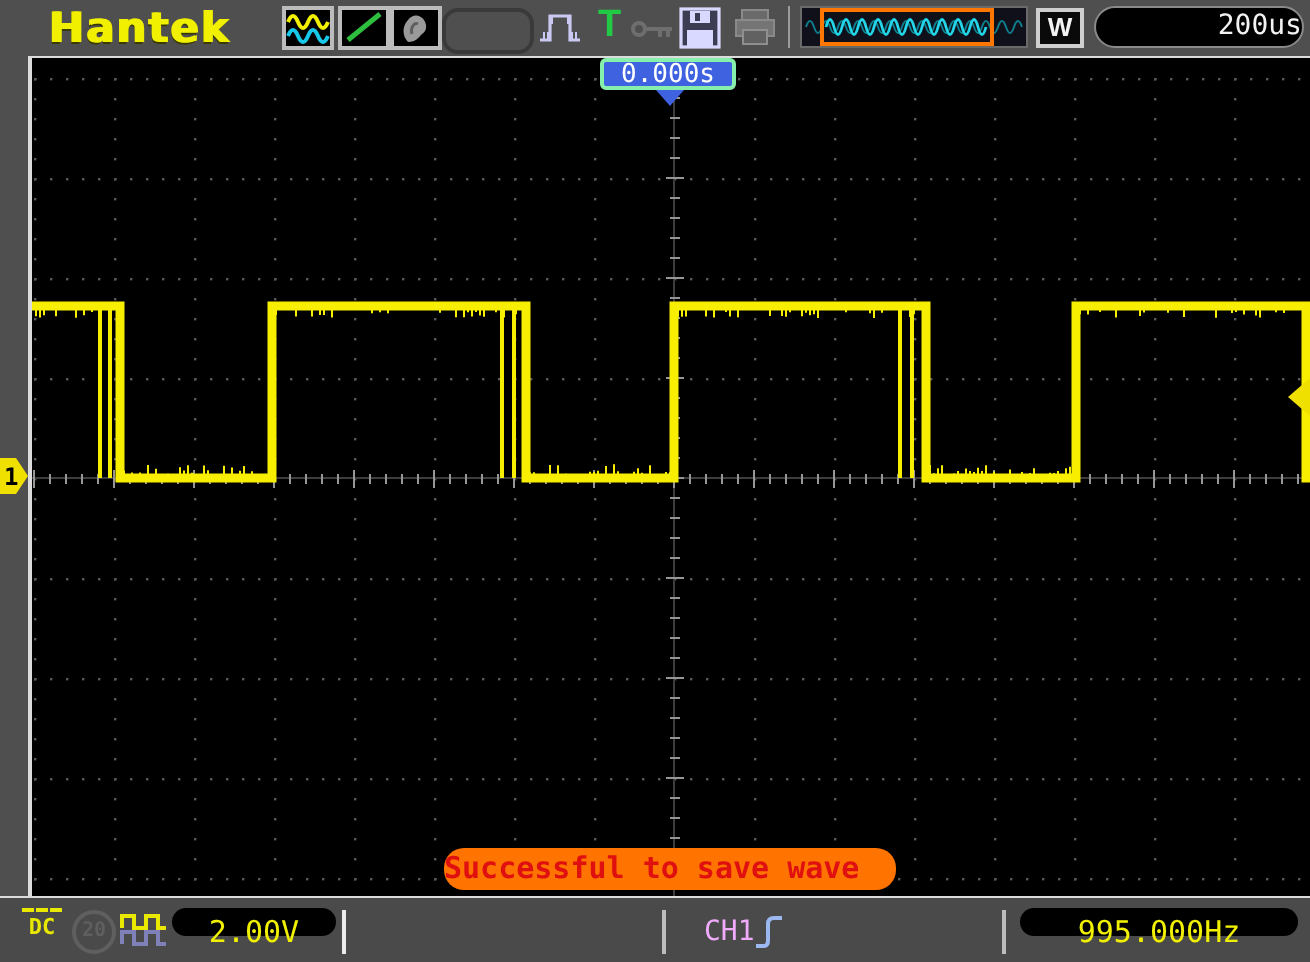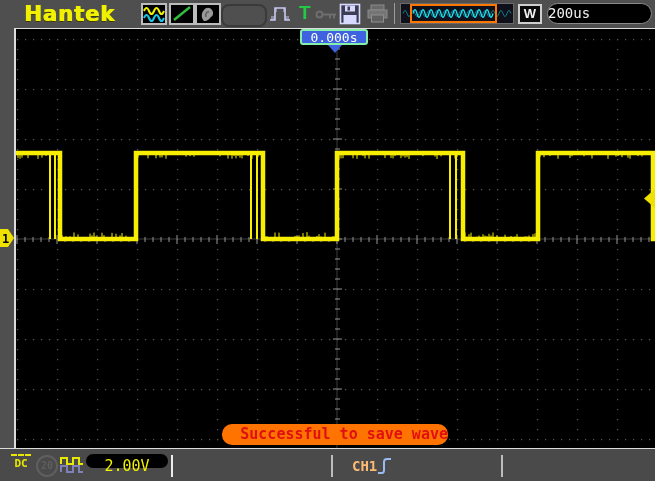--- a/index.html
+++ b/index.html
@@ -16,52 +16,52 @@
            border:2px solid #bcbcbc;box-sizing:border-box;display:flex;align-items:center;justify-content:center;}
   #emptypill{position:absolute;left:221px;top:4px;width:42px;height:19px;border:2px solid #3a3a3a;
              border-radius:8px;background:transparent;}
   #t-label{position:absolute;left:299px;top:2px;color:#22c944;font-family:"Liberation Sans",sans-serif;
            font-weight:bold;font-size:19px;}
   #thumb{position:absolute;left:400px;top:3px;width:114px;height:21px;background:#10101a;border:1px solid #6a6a6a;box-sizing:border-box;}
   #wbox{position:absolute;left:518px;top:4px;width:24px;height:20px;background:#0a0a0a;border:2px solid #cfcfcf;
         box-sizing:border-box;color:#f4f4f4;font-weight:bold;font-size:13px;text-align:center;line-height:16px;
         font-family:"Liberation Sans",sans-serif;}
   #tbpill{position:absolute;left:547px;top:3px;width:105px;height:21px;background:#000;border:1px solid #8a8a8a;
-          border-radius:11px;box-sizing:border-box;color:#f2f2f2;font-size:14px;text-align:left;line-height:19px;}
+          border-radius:11px;box-sizing:border-box;color:#f2f2f2;font-size:14px;text-align:right;line-height:19px;}
   .vsep-top{position:absolute;top:3px;width:1px;height:21px;background:#9c9c9c;}
 
   
   #display{position:absolute;left:14px;top:28px;width:641px;height:419px;background:#000;
            border-left:2px solid #dcdcdc;border-top:1px solid #dcdcdc;box-sizing:content-box;}
   #display svg{position:absolute;left:0;top:0;}
 
   
   #trig-tab{position:absolute;left:300px;top:29px;width:68px;height:16px;background:#3e62e0;
             border:2px solid #86efac;border-radius:3px;box-sizing:border-box;color:#fff;
             font-size:13px;text-align:center;line-height:14px;}
   #trig-tri{position:absolute;left:328px;top:45px;width:0;height:0;
             border-left:7px solid transparent;border-right:7px solid transparent;border-top:8px solid #3e62e0;}
 
   
   #ch-badge{position:absolute;left:0;top:229px;}
   #trig-arrow{position:absolute;left:644px;top:189px;}
 
   
   #msg{position:absolute;left:222px;top:424px;width:226px;height:21px;background:#ff7300;border-radius:10px;
-       color:#e01010;font-size:15px;font-weight:bold;text-align:right;line-height:21px;letter-spacing:0px;}
+       color:#e01010;font-size:15px;font-weight:bold;text-align:left;line-height:21px;letter-spacing:0px;}
 
   
   #botbar{position:absolute;left:0;top:448px;width:655px;height:33px;background:#4a4a4a;border-top:1px solid #dcdcdc;box-sizing:border-box;padding-left:26px;}
   .pill{position:absolute;top:5px;height:14px;background:#000;border-radius:12px;color:#f0f000;
         font-size:15px;text-align:center;line-height:24px;}
   #dc-icon{position:absolute;left:10px;top:5px;width:22px;color:#e8e800;font-size:11px;font-weight:bold;text-align:center;}
   #dc-icon .dash{border-top:2px dashed #e8e800;width:20px;margin:0 auto 1px auto;}
   #bw-icon{position:absolute;left:36px;top:6px;width:18px;height:18px;border:2px solid #5f5f5f;border-radius:50%;
            color:#5f5f5f;font-size:10px;font-weight:bold;text-align:center;line-height:18px;}
-  #ch1-label{position:absolute;left:352px;top:9px;color:#fdba74;font-size:14px;font-weight:bold;}
+  #ch1-label{position:absolute;left:352px;top:9px;color:#f0abfc;font-size:14px;}
   .vsep-bot{position:absolute;top:6px;width:2px;height:22px;background:#ececec;}
 </style>
 </head>
 <body>
 
 <div id="screen">
 
   <div id="topbar">
     <div id="logo">Hantek</div>
 
@@ -1730,15 +1730,16 @@
     </svg>
     <div class="pill" style="left:86px;width:82px">2.00V</div>
     <div class="vsep-bot" style="left:171px"></div>
 
     <div class="vsep-bot" style="left:331px;background:#bdbdbd"></div>
     <div id="ch1-label">CH1</div>
     <svg class="abs" style="left:377px;top:5px" width="16" height="23">
       <path d="M1,19 H5 C6.5,19 7,17.5 7,16 L7,8 C7,6 8,5 10,5 H14" stroke="#9cb8f0" fill="none" stroke-width="2"></path>
     </svg>
     <div class="vsep-bot" style="left:501px;background:#bdbdbd"></div>
+    <div class="pill" style="left:510px;width:139px">995.000Hz</div>
   </div>
 
 </div>
 
 </body></html>

